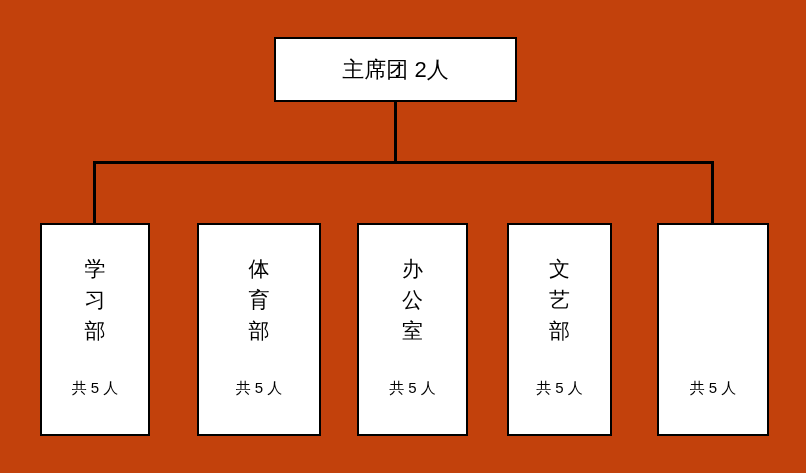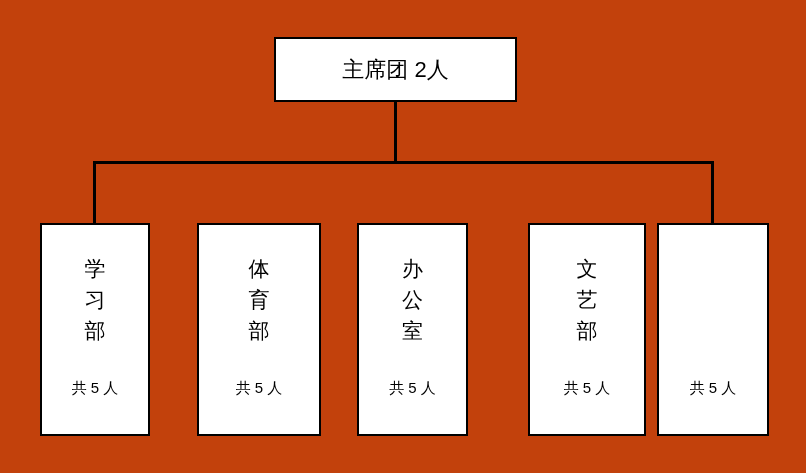--- a/index.html
+++ b/index.html
@@ -57,21 +57,21 @@
     left: 0;
     right: 0;
     font-size: 15px;
     line-height: 31px;
     text-align: center;
     white-space: pre;
   }
   .dept-1 { left: 40px;  width: 110px; }
   .dept-2 { left: 197px; width: 124px; }
   .dept-3 { left: 357px; width: 111px; }
-  .dept-4 { left: 528px; width: 118px; }
+  .dept-4 { left: 507px; width: 105px; }
   .dept-5 { left: 657px; width: 112px; }
   .line {
     position: absolute;
     background: #000000;
   }
   .connector-stem       { left: 394px; top: 102px; width: 3px;  height: 62px; }
   .connector-horizontal { left: 93px;  top: 161px; width: 621px; height: 3px; }
   .connector-left-drop  { left: 93px;  top: 161px; width: 3px;  height: 64px; }
   .connector-right-drop { left: 711px; top: 161px; width: 3px;  height: 64px; }
 </style>

